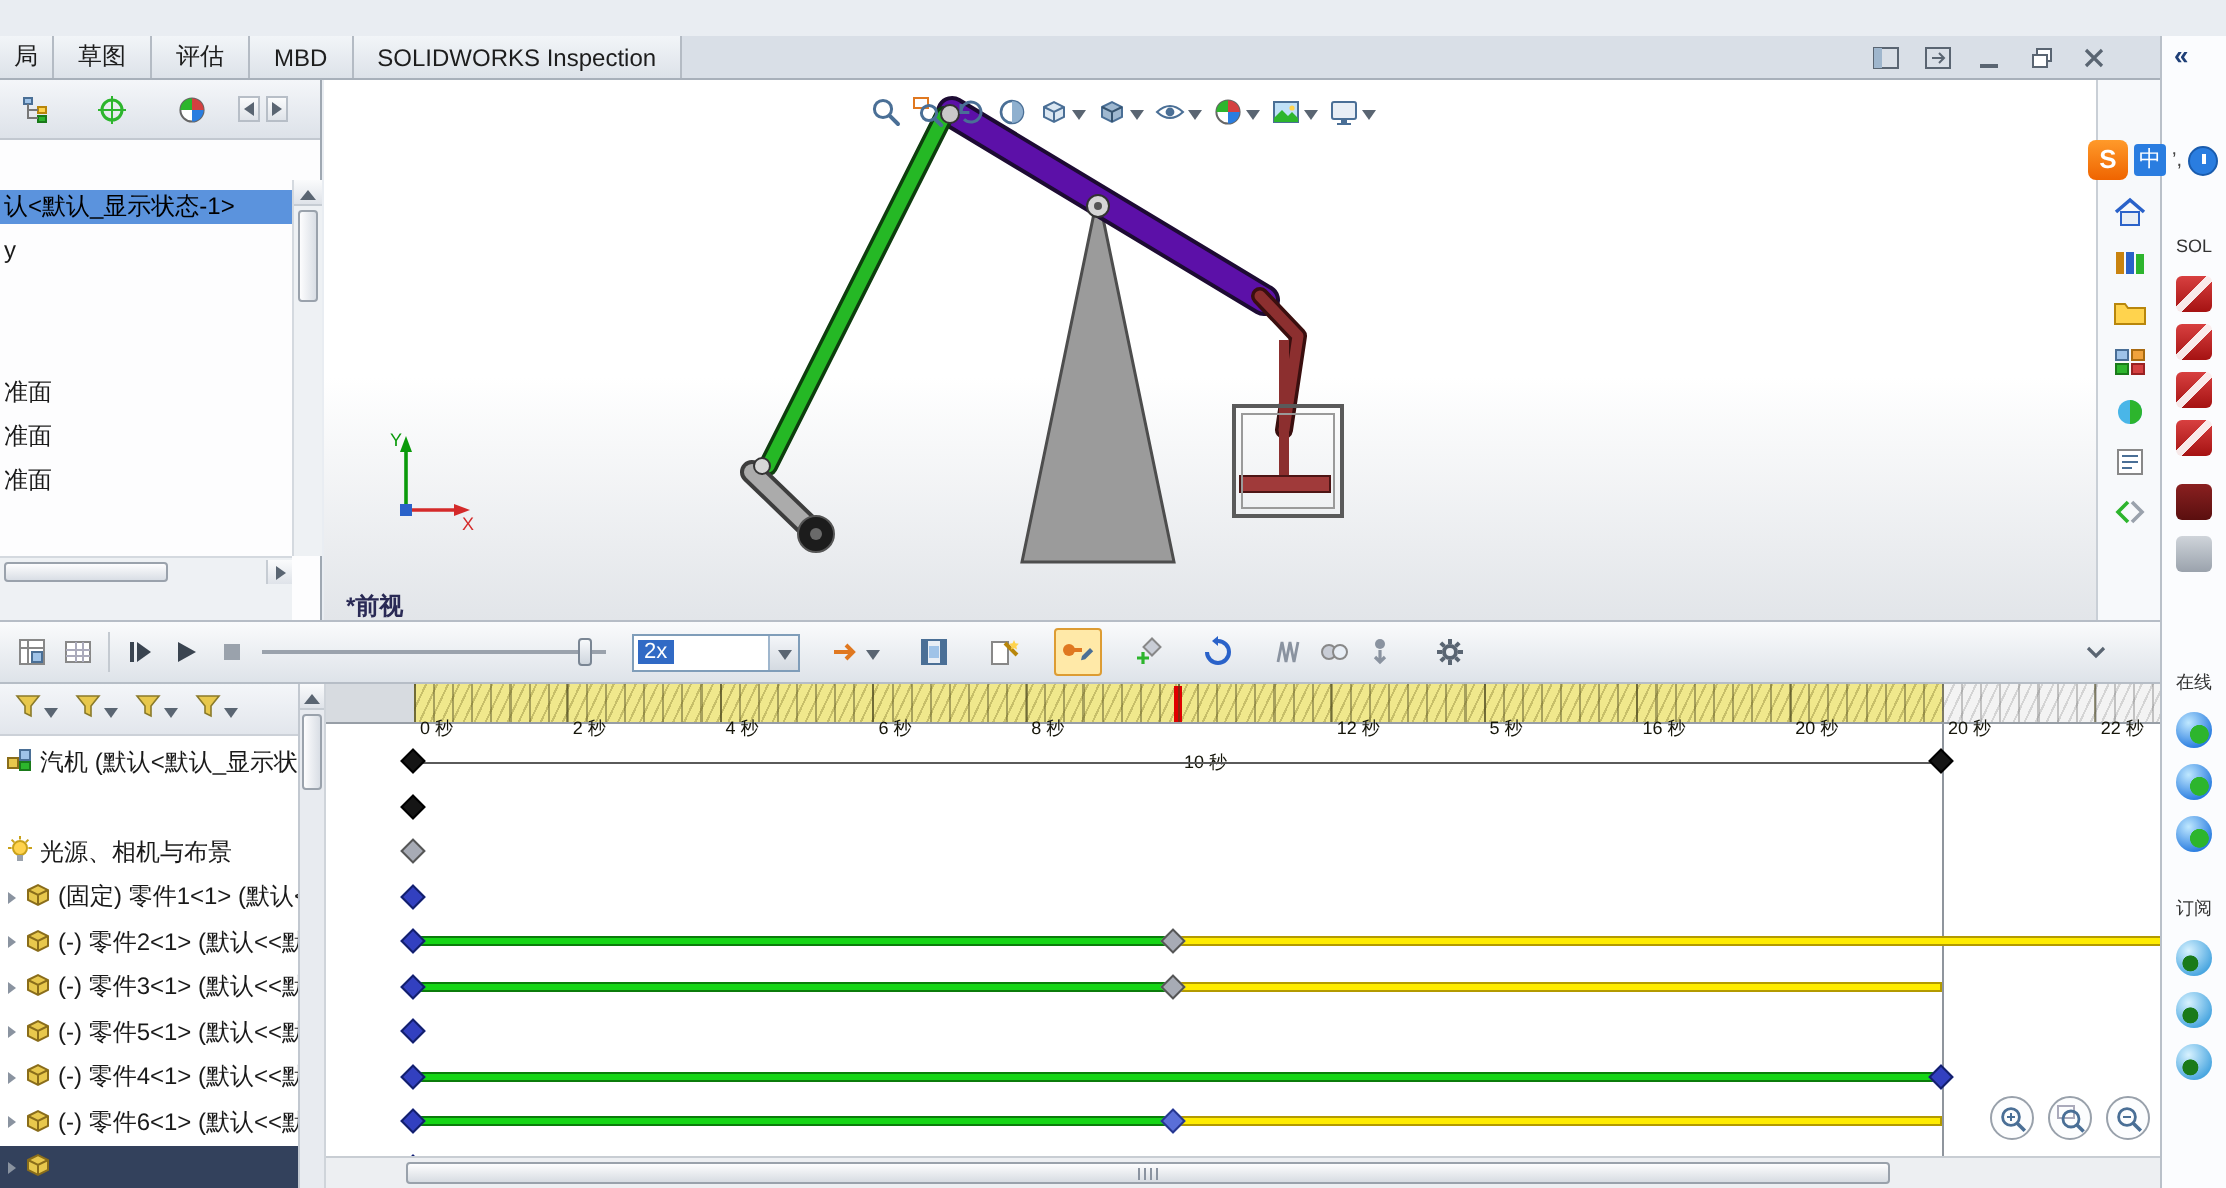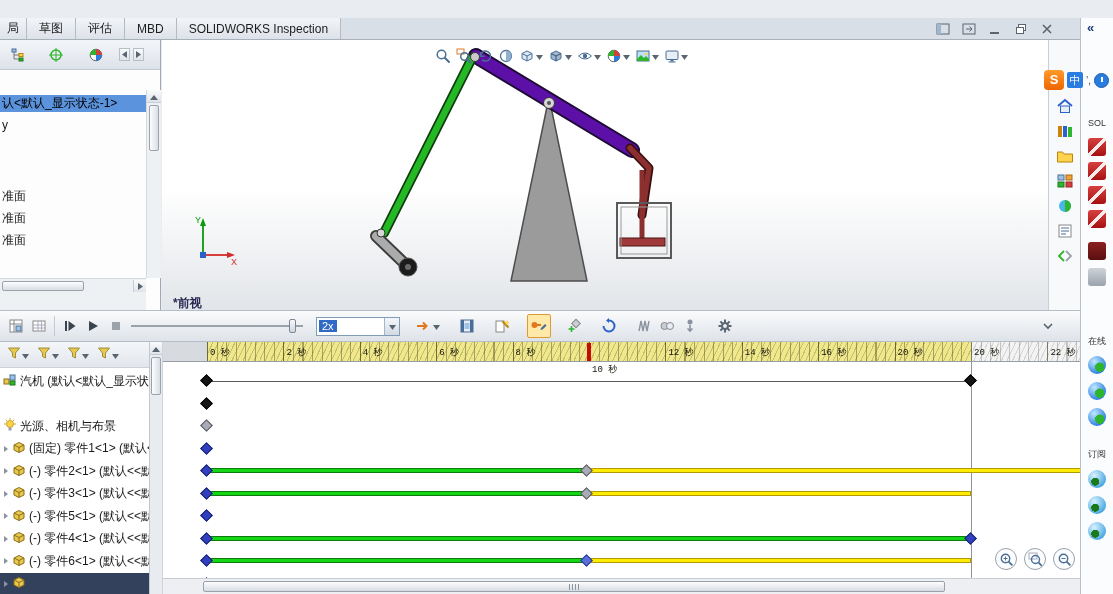--- a/index.html
+++ b/index.html
@@ -64,21 +64,21 @@
   .mt-vstrip{position:absolute;left:150px;top:342px;width:13px;height:252px;background:#e8ebf0;border-right:1px solid #cfd4da;}
   .vthumb{margin:2px 1px;height:38px;background:linear-gradient(90deg,#fdfdfe,#d9dee5);border:1px solid #9aa2ac;border-radius:2px;}
 
   
   .timeline{position:absolute;left:163px;top:342px;width:917px;height:252px;background:#fff;overflow:hidden;}
   .tl-ruler{position:absolute;left:0;top:0;width:917px;height:20px;background:#d7dbe0;border-bottom:1px solid #979ea6;}
   .tl-hatch{position:absolute;top:0;height:19px;}
   .yellowzone{left:44px;width:764px;background-color:#f0e88c;background-image:repeating-linear-gradient(115deg,rgba(105,95,25,.30) 0 1px,transparent 1px 5px),repeating-linear-gradient(90deg,rgba(95,90,45,.5) 0 1px,transparent 1px 9.55px);}
   .grayzone{left:808px;width:109px;background-color:#f3f3f3;background-image:repeating-linear-gradient(115deg,rgba(120,120,120,.25) 0 1px,transparent 1px 5px),repeating-linear-gradient(90deg,rgba(120,120,120,.4) 0 1px,transparent 1px 9.55px);}
   .tl-tick{position:absolute;top:0;width:1px;height:19px;background:rgba(70,65,25,.55);}
-  .tl-tick-label{position:absolute;top:4px;font-size:9px;color:#15150a;white-space:nowrap;font-family:Liberation Mono, monospace;}
+  .tl-tick-label{position:absolute;top:16px;font-size:9px;color:#15150a;white-space:nowrap;}
   .tl-marker{position:absolute;top:1px;width:4px;height:18px;background:#e00000;}
   .tl-endline{position:absolute;top:20px;width:1px;height:216px;background:#8f959d;}
   .tl-rows{position:absolute;left:0;top:20px;width:917px;height:216px;}
   .tl-bar{position:absolute;height:5px;border:1px solid;}
   .tl-bar.green{border-color:#0b7c0b;}
   .tl-bar.yellow{border-color:#b39a00;}
   .tl-bar.line{height:1px;border:0;}
   .tl-key{position:absolute;width:9px;height:9px;transform:rotate(45deg);}
   .tl-key.black{border:1px solid #000;}
   .tl-key.gray{border:1px solid #555;}
@@ -695,21 +695,21 @@
         <span class="tl-tick-label" style="left: 199.8px;">4 秒</span>
         <div class="tl-tick" style="left: 273.2px;"></div>
         <span class="tl-tick-label" style="left: 276.2px;">6 秒</span>
         <div class="tl-tick" style="left: 349.6px;"></div>
         <span class="tl-tick-label" style="left: 352.6px;">8 秒</span>
         <div class="tl-tick" style="left: 426px;"></div>
         <span class="tl-tick-label" style="left: 429px; margin-top: 17px;">10 秒</span>
         <div class="tl-tick" style="left: 502.4px;"></div>
         <span class="tl-tick-label" style="left: 505.4px;">12 秒</span>
         <div class="tl-tick" style="left: 578.8px;"></div>
-        <span class="tl-tick-label" style="left: 581.8px;">14 秒</span>
+        <span class="tl-tick-label" style="left: 581.8px;">5 秒</span>
         <div class="tl-tick" style="left: 655.2px;"></div>
         <span class="tl-tick-label" style="left: 658.2px;">16 秒</span>
         <div class="tl-tick" style="left: 731.6px;"></div>
         <span class="tl-tick-label" style="left: 734.6px;">20 秒</span>
         <div class="tl-tick" style="left: 808px;"></div>
         <span class="tl-tick-label" style="left: 811px;">20 秒</span>
         <div class="tl-tick" style="left: 884.4px;"></div>
         <span class="tl-tick-label" style="left: 887.4px;">22 秒</span>
       </div>
     <div class="tl-endline" style="left: 808px;"></div>

